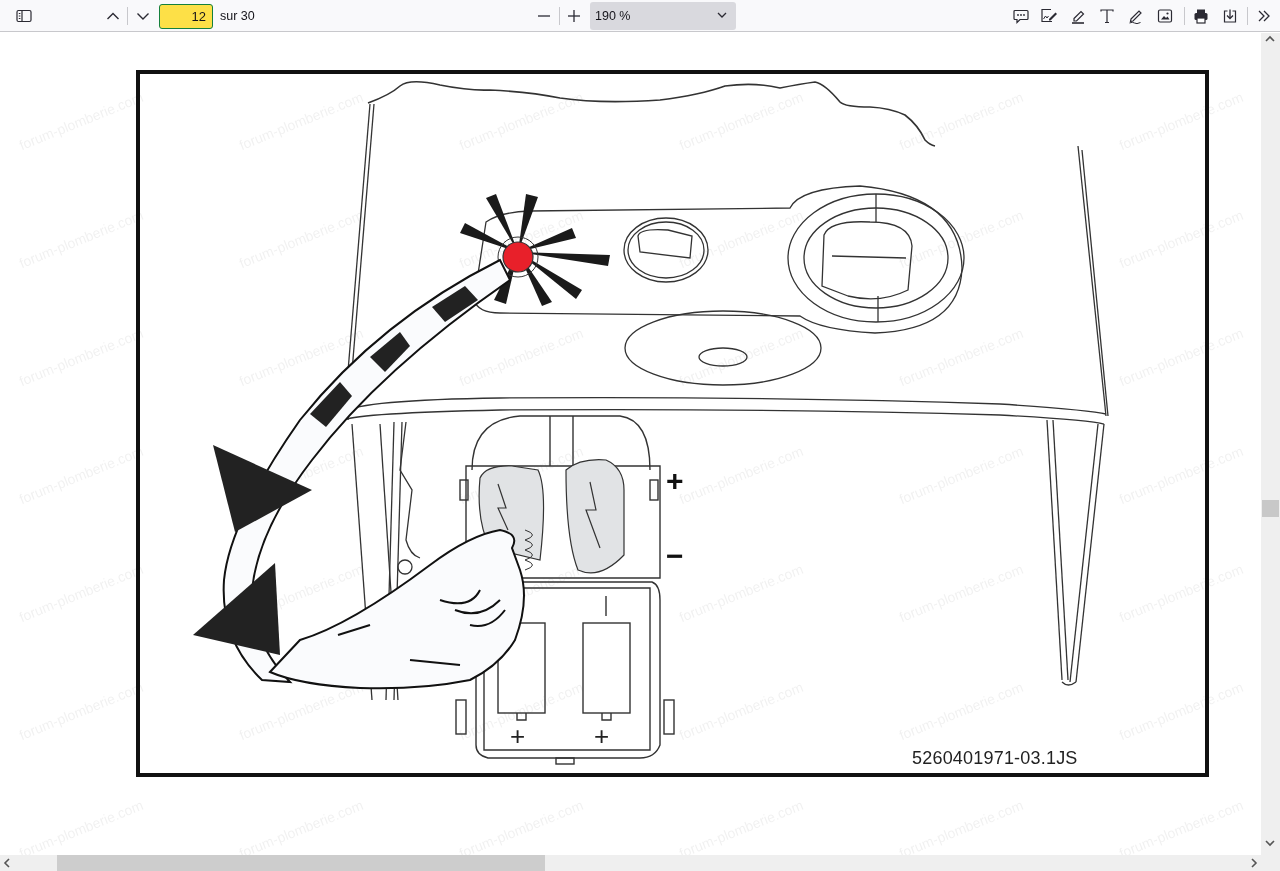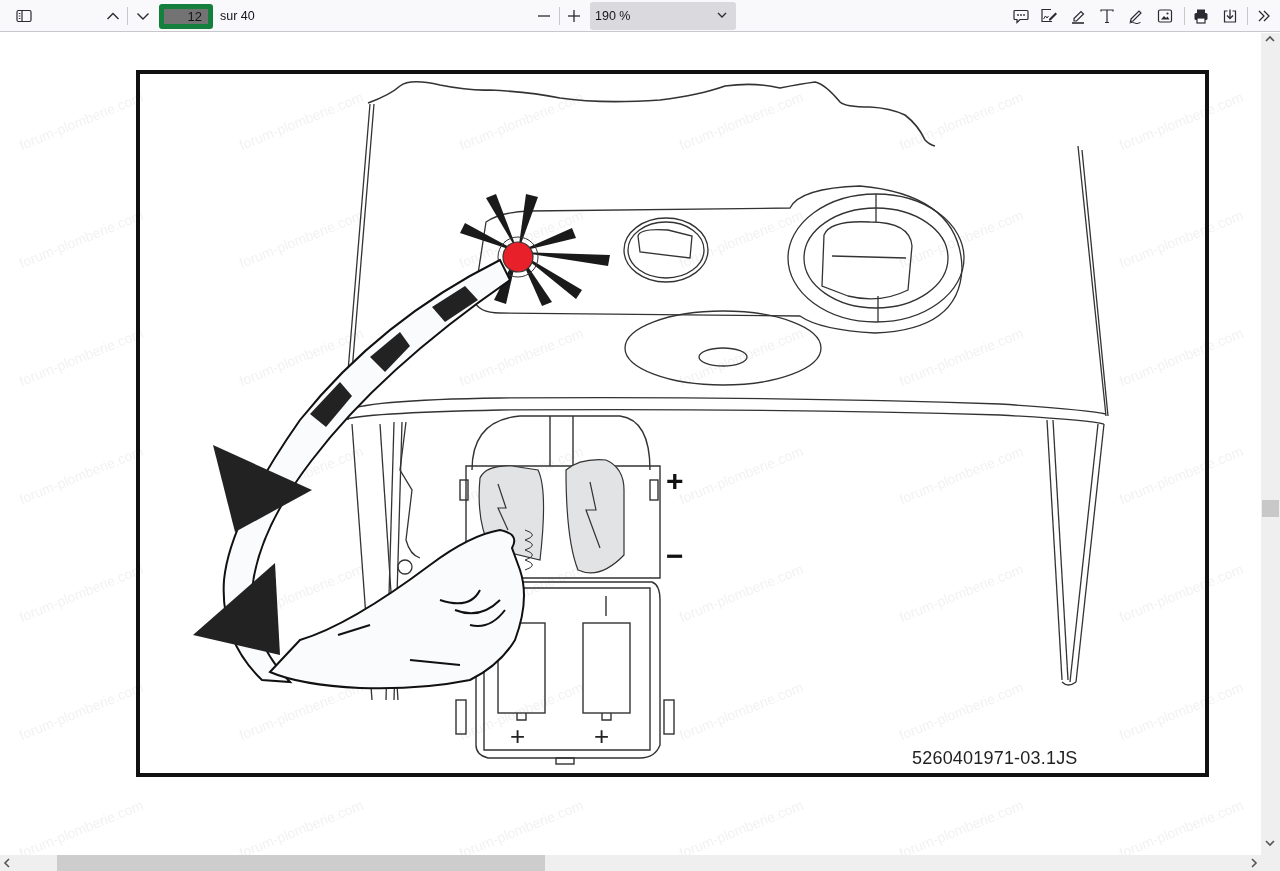--- a/index.html
+++ b/index.html
@@ -4,21 +4,21 @@
 <style>
   * { box-sizing: border-box; margin: 0; padding: 0; }
   html, body { width: 1280px; height: 871px; overflow: hidden; background: #ffffff; font-family: "Liberation Sans", sans-serif; }
   #app { position: relative; width: 1280px; height: 871px; }
 
   
   #toolbar { position: absolute; left: 0; top: 0; width: 1280px; height: 32px; background: #f9f9fb; border-bottom: 1px solid #c8c8cc; display: flex; align-items: center; }
   .tb-btn { position: absolute; top: 4px; height: 24px; display: flex; align-items: center; justify-content: center; color: #2b2a33; cursor: pointer; }
   .tb-btn svg { display: block; }
   .tb-sep { position: absolute; top: 7px; width: 1px; height: 18px; background: #c8c8cc; }
-  #page-input { position: absolute; left: 159px; top: 4px; width: 54px; height: 25px; border: 5px solid #15803d; border-radius: 3px; background: #737373; font-family: "Liberation Sans", sans-serif; font-size: 13px; text-align: right; padding-right: 6px; color: #15141a; }
+  #page-input { position: absolute; left: 159px; top: 4px; width: 54px; height: 25px; border: 1px solid #15803d; border-radius: 3px; background: #fde047; font-family: "Liberation Sans", sans-serif; font-size: 13px; text-align: right; padding-right: 6px; color: #15141a; }
   #page-total { position: absolute; left: 220px; top: 9px; font-size: 12.5px; color: #15141a; }
   #zoom-select { position: absolute; left: 590px; top: 2px; width: 146px; height: 28px; background: #d9d9de; border-radius: 3px; display: flex; align-items: center; padding-left: 5px; font-size: 12.5px; color: #15141a; cursor: pointer; }
   #zoom-select .chev { position: absolute; right: 9px; top: 9px; }
 
   
   #viewer { position: absolute; left: 0; top: 33px; width: 1261px; height: 822px; background: #ffffff; overflow: hidden; }
   #page-canvas { position: absolute; left: 0; top: 0; width: 1261px; height: 822px; }
 
   .watermark { position: absolute; font-size: 14px; color: rgba(0,0,0,0.06); transform: rotate(-22deg); white-space: nowrap; pointer-events: none; font-family: "Liberation Sans", sans-serif; }
 
@@ -58,21 +58,21 @@
         </svg>
     </div>
     <div class="tb-sep" style="left:127px;"></div>
     <div class="tb-btn" style="left:130px;width:26px;">
       <svg width="14" height="10" viewBox="0 0 14 10">
           <polyline points="1.5,2.5 7,8 12.5,2.5" fill="none" stroke="#2b2a33" stroke-width="1.4"></polyline>
         </svg>
     </div>
 
     <input id="page-input" type="text" value="12" style="">
-    <span id="page-total">sur 40</span>
+    <span id="page-total">sur 30</span>
 
     <div class="tb-btn" style="left:532px;width:24px;">
       <svg width="14" height="14" viewBox="0 0 14 14">
           <line x1="1" y1="7" x2="13" y2="7" stroke="#2b2a33" stroke-width="1.3"></line>
         </svg>
     </div>
     <div class="tb-sep" style="left:559px;"></div>
     <div class="tb-btn" style="left:562px;width:24px;">
       <svg width="14" height="14" viewBox="0 0 14 14">
           <line x1="1" y1="7" x2="13" y2="7" stroke="#2b2a33" stroke-width="1.3"></line>

